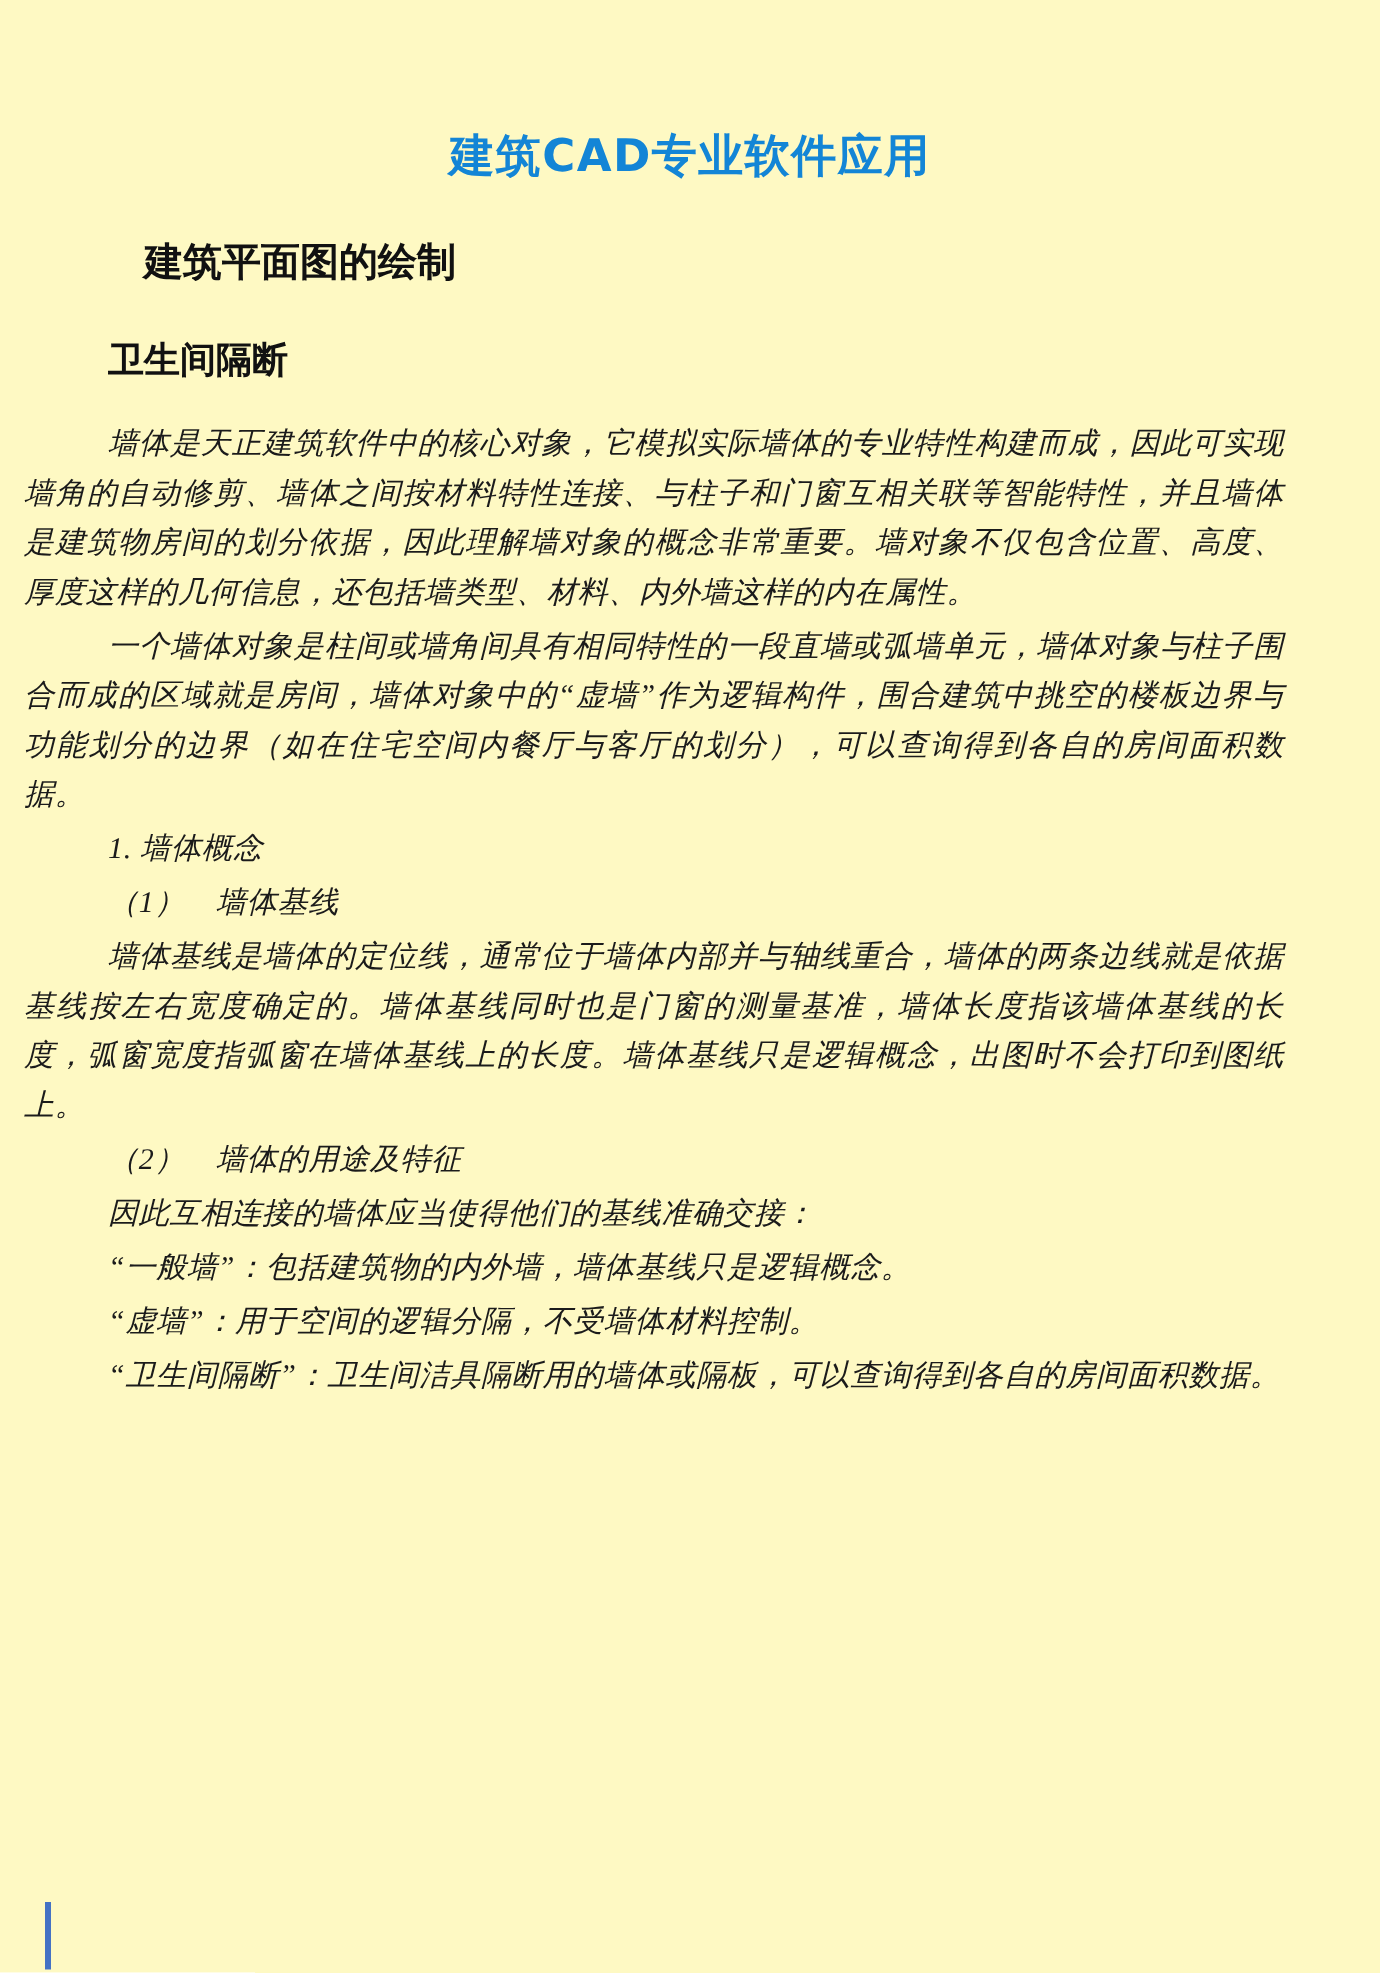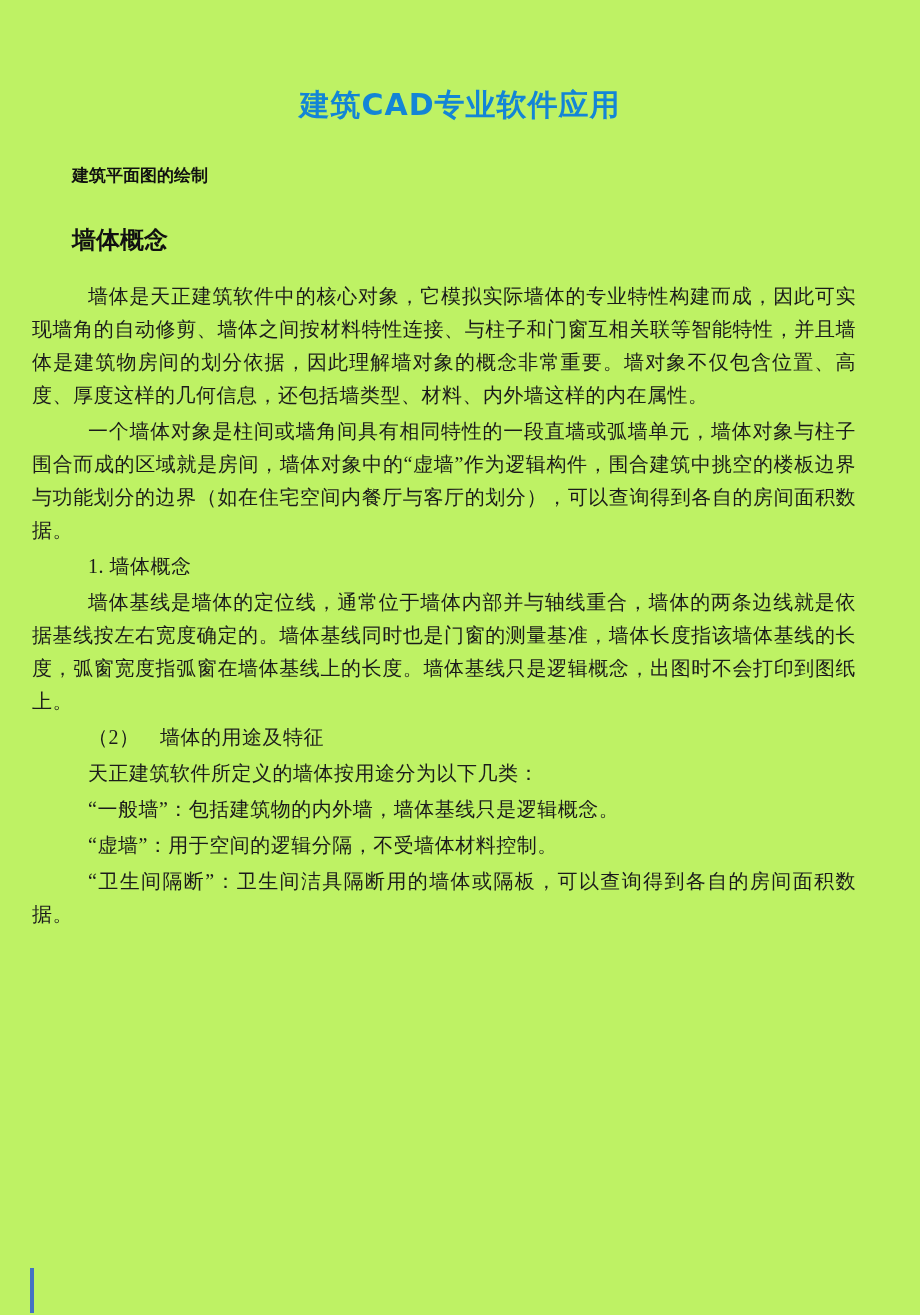--- a/index.html
+++ b/index.html
@@ -5,53 +5,54 @@
   html, body {
     margin: 0;
     padding: 0;
     background: #ffffff;
   }
   .page {
     position: relative;
     width: 920px;
     height: 1315px;
     margin: 0 auto;
-    background: #bef264;
+    background: #fef9c3;
     overflow: hidden;
     font-family: "Liberation Serif", "DejaVu Serif", serif;
     color: #1b1b1b;
   }
   .doc-title {
     margin: 0;
     padding-top: 88px;
     text-align: center;
     font-family: "DejaVu Sans", "Liberation Sans", sans-serif;
     font-weight: bold;
     font-size: 30px;
     line-height: 34px;
     letter-spacing: 1px;
   }
   .h1 {
-    margin: 38px 0 0 72px;
+    margin: 38px 0 0 96px;
     font-family: "DejaVu Sans", "Liberation Sans", sans-serif;
     font-weight: bold;
-    font-size: 17px;
+    font-size: 26px;
     line-height: 30px;
     color: #111111;
   }
   .h2 {
     margin: 36px 0 0 72px;
     font-family: "DejaVu Sans", "Liberation Sans", sans-serif;
     font-weight: bold;
     font-size: 24px;
     line-height: 28px;
     color: #111111;
   }
   .body-text {
-    margin: 26px 64px 0 32px;
+    margin: 26px 64px 0 16px;
+    font-style: italic;
   }
   .body-text p {
     margin: 0 0 3px 0;
     font-size: 20px;
     line-height: 33px;
     letter-spacing: 0.5px;
     text-indent: 56px;
     text-align: justify;
     text-justify: inter-ideograph;
     word-break: break-all;
@@ -66,29 +67,30 @@
 </style>
 </head>
 <body>
 
 <div class="page">
 
   <h1 class="doc-title" style="color: rgb(19, 133, 214);">建筑CAD专业软件应用</h1>
 
   <h2 class="h1">建筑平面图的绘制</h2>
 
-  <h3 class="h2">墙体概念</h3>
+  <h3 class="h2">卫生间隔断</h3>
 
   <div class="body-text">
     <p>墙体是天正建筑软件中的核心对象，它模拟实际墙体的专业特性构建而成，因此可实现墙角的自动修剪、墙体之间按材料特性连接、与柱子和门窗互相关联等智能特性，并且墙体是建筑物房间的划分依据，因此理解墙对象的概念非常重要。墙对象不仅包含位置、高度、厚度这样的几何信息，还包括墙类型、材料、内外墙这样的内在属性。</p>
     <p>一个墙体对象是柱间或墙角间具有相同特性的一段直墙或弧墙单元，墙体对象与柱子围合而成的区域就是房间，墙体对象中的“虚墙”作为逻辑构件，围合建筑中挑空的楼板边界与功能划分的边界（如在住宅空间内餐厅与客厅的划分），可以查询得到各自的房间面积数据。</p>
     <p>1. 墙体概念</p>
+    <p>（1）　墙体基线</p>
     <p>墙体基线是墙体的定位线，通常位于墙体内部并与轴线重合，墙体的两条边线就是依据基线按左右宽度确定的。墙体基线同时也是门窗的测量基准，墙体长度指该墙体基线的长度，弧窗宽度指弧窗在墙体基线上的长度。墙体基线只是逻辑概念，出图时不会打印到图纸上。</p>
     <p>（2）　墙体的用途及特征</p>
-    <p>天正建筑软件所定义的墙体按用途分为以下几类：</p>
+    <p>因此互相连接的墙体应当使得他们的基线准确交接：</p>
     <p>“一般墙”：包括建筑物的内外墙，墙体基线只是逻辑概念。</p>
     <p>“虚墙”：用于空间的逻辑分隔，不受墙体材料控制。</p>
     <p>“卫生间隔断”：卫生间洁具隔断用的墙体或隔板，可以查询得到各自的房间面积数据。</p>
   </div>
 
   <div class="cursor-caret" style="background: rgb(68, 114, 196);"></div>
 
 </div>
 
 </body></html>

